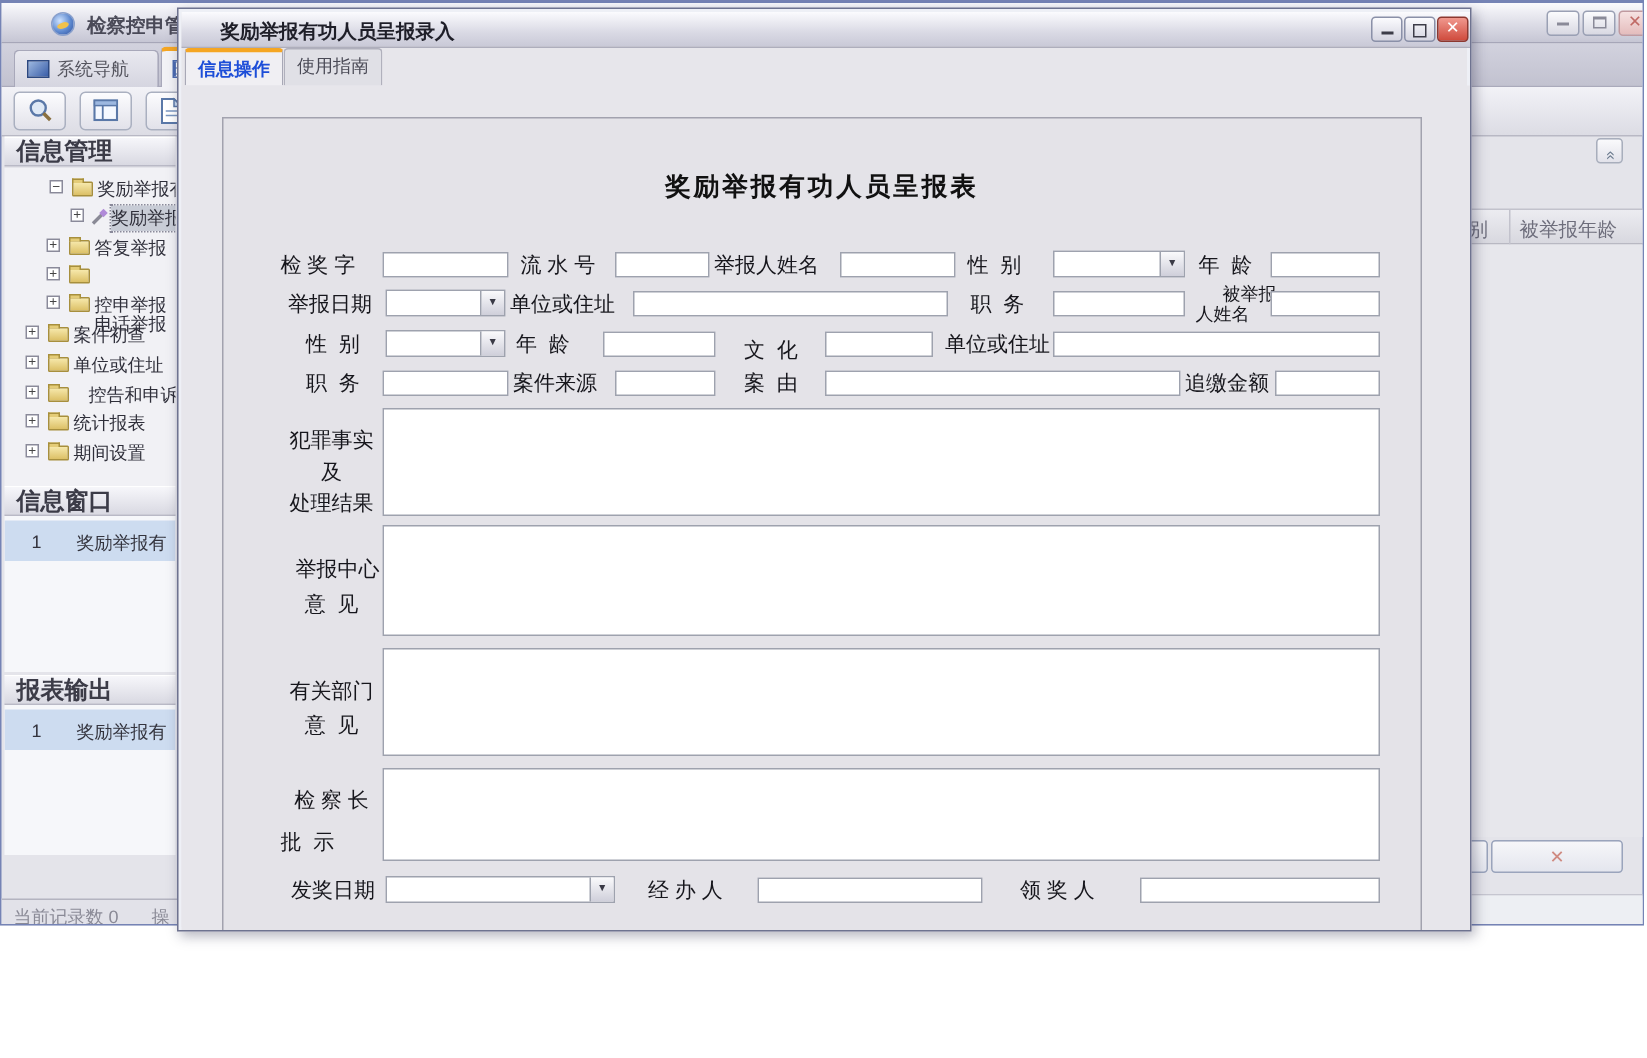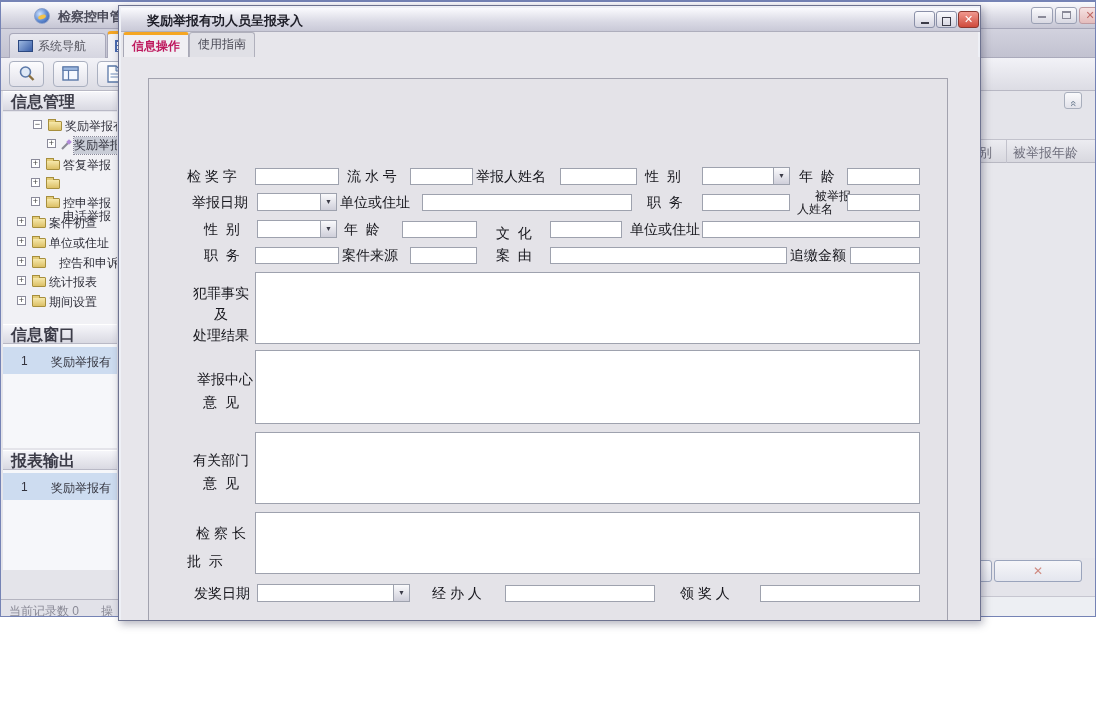--- a/index.html
+++ b/index.html
@@ -86,21 +86,21 @@
   #dlg-titlebar { left:2px; top:2px; width:859px; height:24px;
     background:linear-gradient(#fbfbfe,#d9d9e4 60%,#c9c9d7); border-bottom:1px solid #aeaebc; }
   #dlg-title { left:26px; top:4px; font-size:13px; font-weight:bold; color:#1e1e28; white-space:nowrap; }
   .dlgbtn { top:3px; width:21px; height:17px; border:1px solid #8a90a8; border-radius:3px;
     background:linear-gradient(#fbfbfe,#d4d4e0); text-align:center; }
   .dlgbtn .bar { display:inline-block; width:8px; height:2px; background:#3c3c48; margin-bottom:2px; }
   .dlgbtn .box { display:inline-block; width:9px; height:9px; border:1px solid #3c3c48; margin-top:3px; }
   #dlg-close { background:linear-gradient(#f0988e,#cf4a3c); border-color:#8c3830;
     color:#fff; font-weight:bold; font-size:11px; line-height:15px; }
 
-  .dlg-tab { top:26px; height:25px; font-size:12px; text-align:center; line-height:22px; color:#be185d; }
+  .dlg-tab { top:26px; height:25px; font-size:12px; text-align:center; line-height:22px; color:#1d4ed8; }
   #dlg-tab-active { left:4px; width:66px; background:#f0eff3; border:1px solid #a8a8b6; border-bottom:none;
     border-top:3px solid #f5a623; border-radius:3px 3px 0 0; font-weight:bold; }
   #dlg-tab-idle { left:70px; width:66px; background:#e0e0e6; border:1px solid #b0b0bc; border-bottom:none;
     border-radius:3px 3px 0 0; color:#4a4a56; }
 
   #dlg-content { left:2px; top:51px; width:859px; height:563px; background:#e7e6eb; overflow:hidden; }
   #form-panel { left:27px; top:21px; width:800px; height:560px; background:#e4e3e8; border:1px solid #a2a2ae; }
 
   #form-title { left:0; top:34px; width:100%; text-align:center; font-size:17px; font-weight:bold;
     color:#111; letter-spacing:2px; }
@@ -269,20 +269,21 @@
       <div class="dlgbtn abs" style="left:815px;"><span class="box"></span></div>
       <div class="dlgbtn abs" id="dlg-close" style="left:837px;"><span>✕</span></div>
     </div>
 
     <div id="dlg-tab-active" class="dlg-tab abs">信息操作</div>
     <div id="dlg-tab-idle" class="dlg-tab abs">使用指南</div>
 
     <div id="dlg-content" class="abs">
       <div id="form-panel" class="abs">
 
+        <div id="form-title" class="abs">奖励举报有功人员呈报表</div>
 
         <span class="lbl" style="left:38px;top:89px;text-align:center;">检 奖 字</span>
         <input class="inp" style="left: 106px; top: 89px; width: 84px;">
         <span class="lbl" style="left:198px;top:89px;">流 水 号</span>
         <input class="inp" style="left: 261px; top: 89px; width: 63px;">
         <span class="lbl" style="left:327px;top:89px;">举报人姓名</span>
         <input class="inp" style="left: 411px; top: 89px; width: 77px;">
         <span class="lbl" style="left:496px;top:89px;">性  别</span>
         <div class="sel" style="left:553px;top:88px;width:88px;">
           <span class="sel-btn">▼</span>

